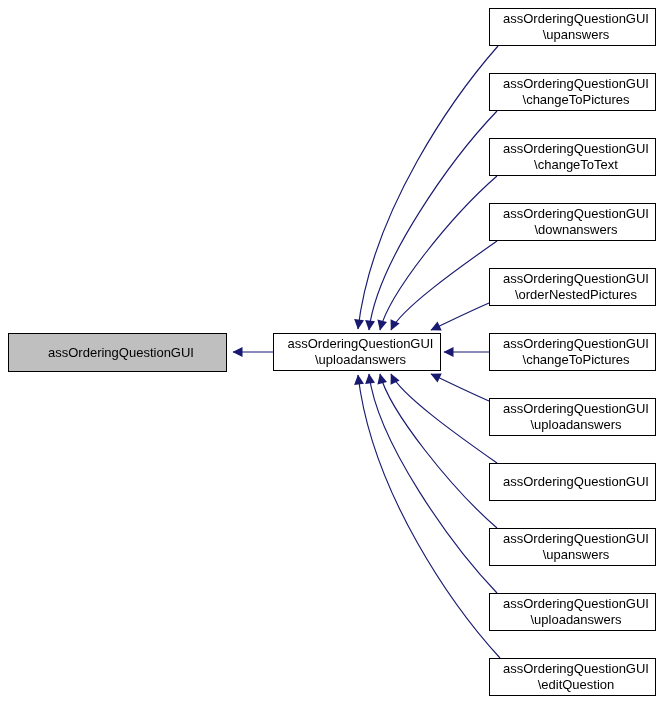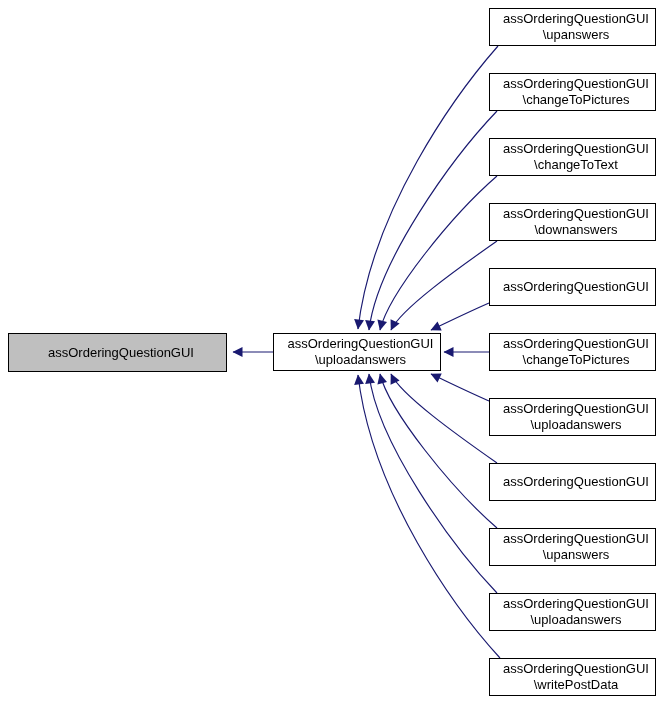--- a/index.html
+++ b/index.html
@@ -90,20 +90,21 @@
     <span>\changeToText</span>
   </div>
 
   <div class="node" style="left:489px;top:203px;width:167px;height:38px">
     <span>assOrderingQuestionGUI</span>
     <span>\downanswers</span>
   </div>
 
   <div class="node" style="left:489px;top:268px;width:167px;height:38px">
     <span>assOrderingQuestionGUI</span>
+    <span>\orderNestedPictures</span>
   </div>
 
   <div class="node" style="left:489px;top:333px;width:167px;height:38px">
     <span>assOrderingQuestionGUI</span>
     <span>\changeToPictures</span>
   </div>
 
   <div class="node" style="left:489px;top:398px;width:167px;height:38px">
     <span>assOrderingQuestionGUI</span>
     <span>\uploadanswers</span>
@@ -118,16 +119,16 @@
     <span>\upanswers</span>
   </div>
 
   <div class="node" style="left:489px;top:593px;width:167px;height:38px">
     <span>assOrderingQuestionGUI</span>
     <span>\uploadanswers</span>
   </div>
 
   <div class="node" style="left:489px;top:658px;width:167px;height:38px">
     <span>assOrderingQuestionGUI</span>
-    <span>\writePostData</span>
+    <span>\editQuestion</span>
   </div>
 
 </div>
 
 </body></html>

